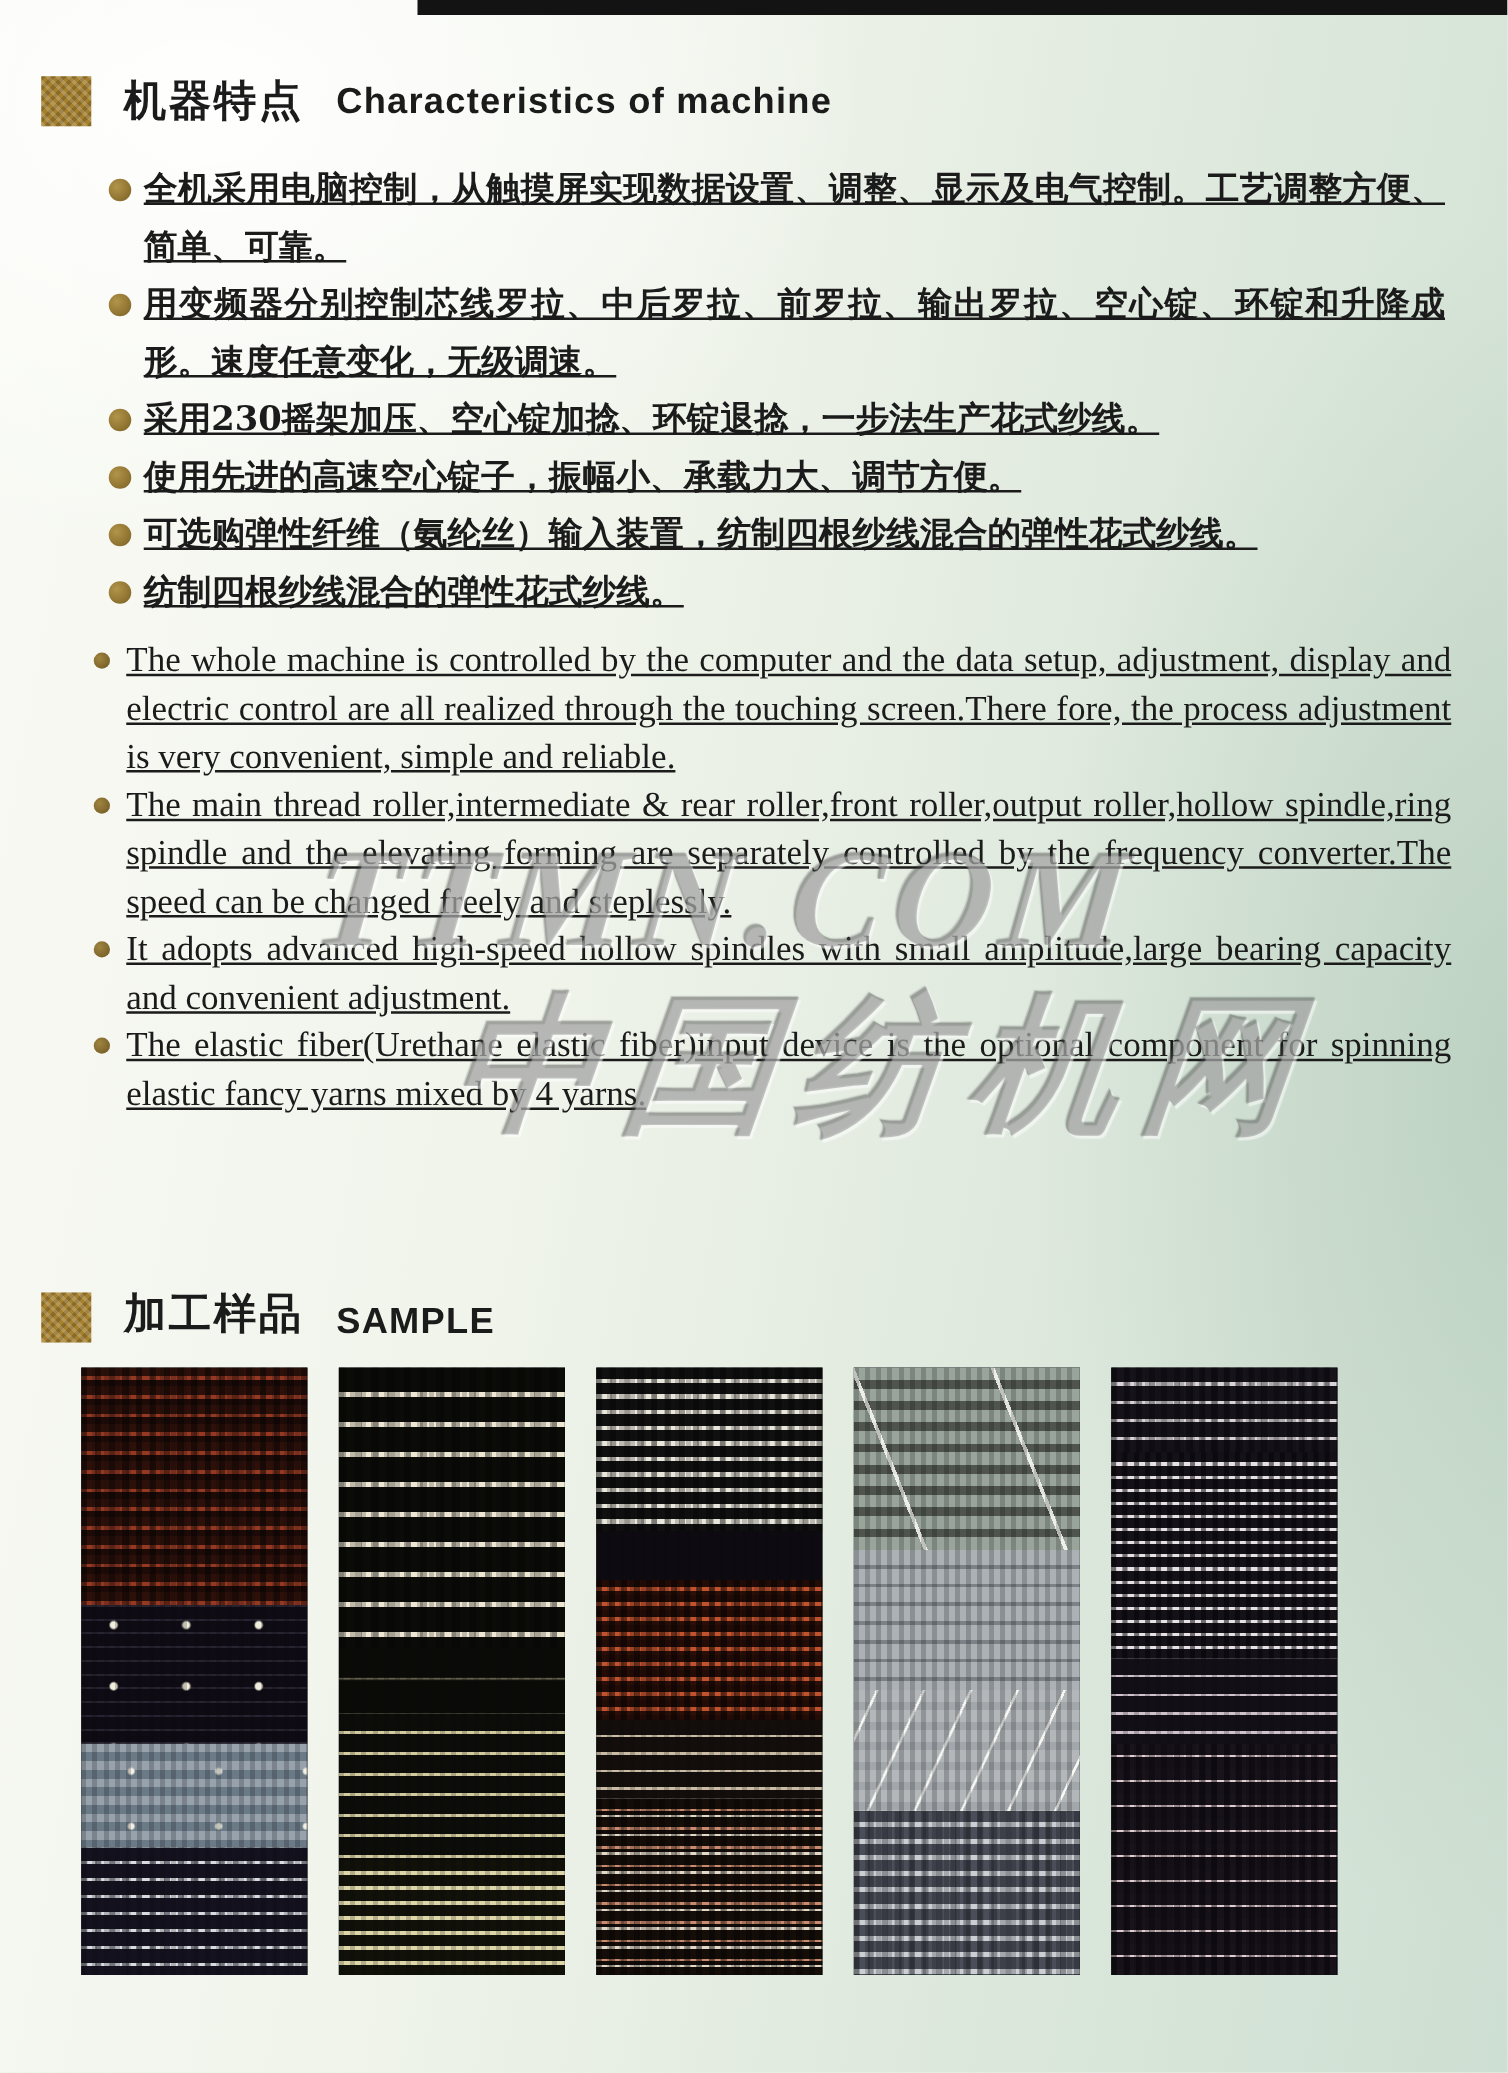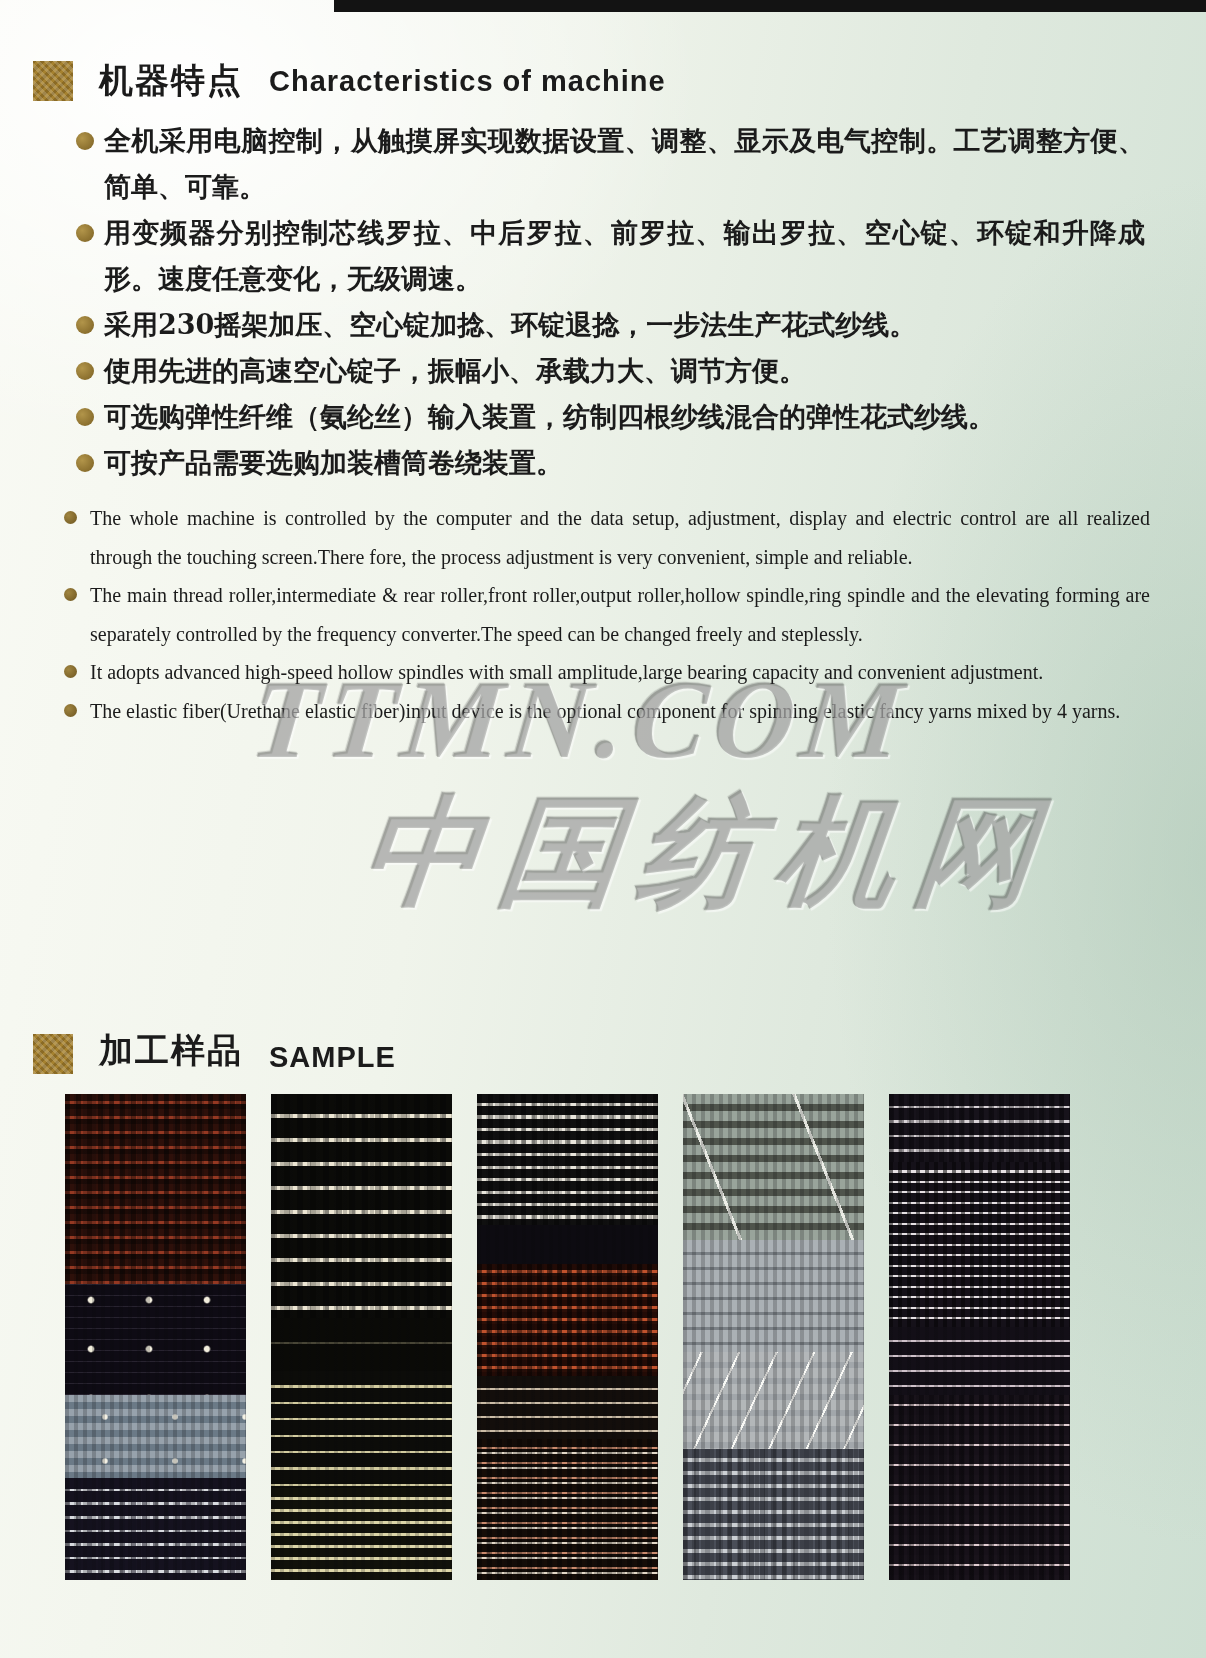--- a/index.html
+++ b/index.html
@@ -24,35 +24,35 @@
   .h1pos{top:58px;}
   .h2pos{top:1028px;align-items:flex-end;}
   .gold-square{
     width:40px;height:40px;flex:0 0 40px;
     background:
       repeating-linear-gradient(45deg, rgba(255,255,255,.18) 0 3px, rgba(0,0,0,0) 3px 6px),
       repeating-linear-gradient(-45deg, rgba(60,40,5,.25) 0 3px, rgba(0,0,0,0) 3px 6px),
       #a5812f;
   }
 
-  ul{list-style:none;margin:0;padding:0;}
+  ul{list-style:none;margin:11px;padding:0;text-decoration:underline;}
   .cn-list{
     position:absolute;left:76px;top:118px;width:1069px;
     font-size:27px;line-height:46px;font-weight:600;
     text-align:justify;
     font-family:"DejaVu Serif","Liberation Serif",serif;
   }
   .cn-list li{position:relative;padding-left:28px;}
   .dot{
     position:absolute;left:0;top:14px;width:18px;height:18px;border-radius:50%;
     background:radial-gradient(circle at 35% 35%, #b2954a, #7a5f22);
   }
   .en-list{
     position:absolute;left:64px;top:499px;width:1086px;
-    font-size:20px;line-height:38.5px;
+    font-size:28px;line-height:38.5px;
     text-align:justify;
   }
   .en-list li{position:relative;padding-left:26px;}
   .dot2{
     position:absolute;left:0;top:12px;width:13px;height:13px;border-radius:50%;
     background:radial-gradient(circle at 35% 35%, #a08540, #6d5520);
   }
 
   .watermark{position:absolute;inset:0;pointer-events:none;}
   .wm1,.wm2{
@@ -153,21 +153,21 @@
     <span class="zh">机器特点</span>
     <span class="en">Characteristics of machine</span>
   </div>
 
   <ul class="cn-list">
     <li><span class="dot"></span><span>全机采用电脑控制，从触摸屏实现数据设置、调整、显示及电气控制。工艺调整方便、简单、可靠。</span></li>
     <li><span class="dot"></span><span>用变频器分别控制芯线罗拉、中后罗拉、前罗拉、输出罗拉、空心锭、环锭和升降成形。速度任意变化，无级调速。</span></li>
     <li><span class="dot"></span><span>采用230摇架加压、空心锭加捻、环锭退捻，一步法生产花式纱线。</span></li>
     <li><span class="dot"></span><span>使用先进的高速空心锭子，振幅小、承载力大、调节方便。</span></li>
     <li><span class="dot"></span><span>可选购弹性纤维（氨纶丝）输入装置，纺制四根纱线混合的弹性花式纱线。</span></li>
-    <li><span class="dot"></span><span>可按产品需要选购加装槽筒卷绕装置。</span></li>
+    <li><span class="dot"></span><span>纺制四根纱线混合的弹性花式纱线。</span></li>
   </ul>
 
   <ul class="en-list">
     <li><span class="dot2"></span><span>The whole machine is controlled by the computer and the data setup, adjustment, display and electric control are all realized through the touching screen.There fore, the process adjustment is very convenient, simple and reliable.</span></li>
     <li><span class="dot2"></span><span>The main thread roller,intermediate &amp; rear roller,front roller,output roller,hollow spindle,ring spindle and the elevating forming are separately controlled by the frequency converter.The speed can be changed freely and steplessly.</span></li>
     <li><span class="dot2"></span><span>It adopts advanced high-speed hollow spindles with small amplitude,large bearing capacity and convenient adjustment.</span></li>
     <li><span class="dot2"></span><span>The elastic fiber(Urethane elastic fiber)input device is the optional component for spinning elastic fancy yarns mixed by 4 yarns.</span></li>
   </ul>
 
   <div class="watermark">

